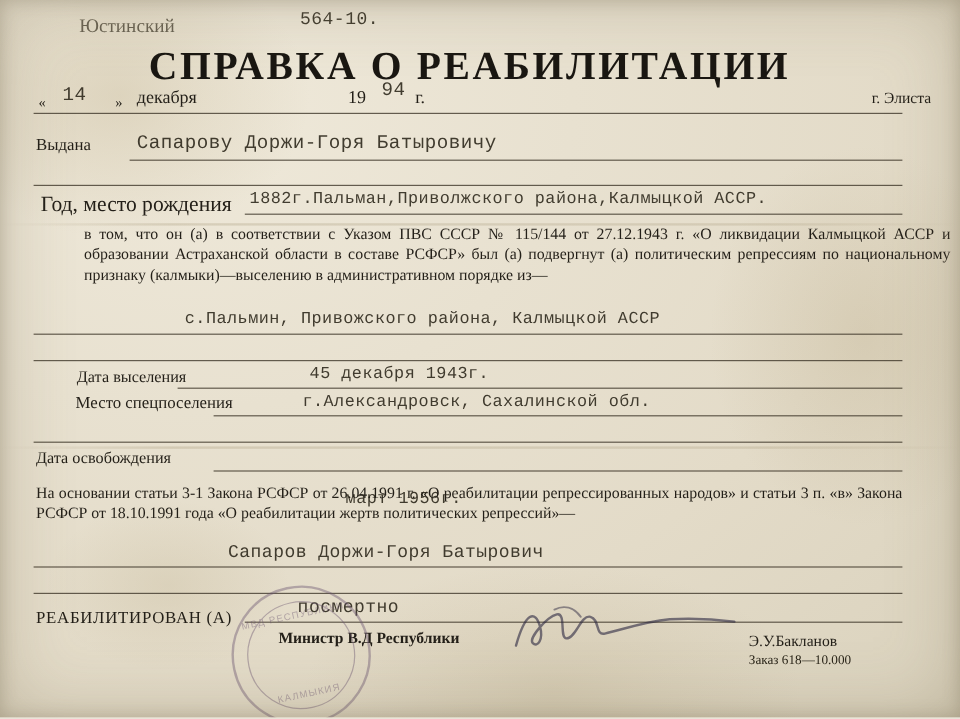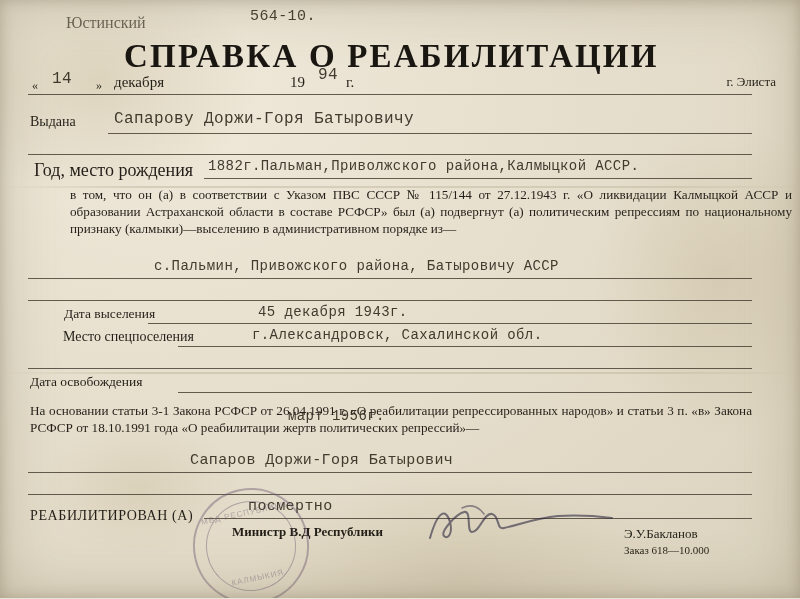--- a/index.html
+++ b/index.html
@@ -180,21 +180,21 @@
     <div class="typed" style="left:96px; top:102px; font-size:16px;">Сапарову Доржи-Горя Батыровичу</div>
     <div class="rule" style="left:90px; top:125px; width:644px;"></div>
     <div class="rule" style="left:10px; top:146px; width:724px;"></div>
 
     <div class="printed" style="left:16px; top:152px; font-size:18px;text-align:center;">Год, место рождения</div>
     <div class="typed" style="left:190px; top:150px; font-size:14px;">1882г.Пальман,Приволжского района,Калмыцкой АССР.</div>
     <div class="rule" style="left:186px; top:170px; width:548px;"></div>
 
     <div class="body-text" style="left:28px; top:178px; width:722px;margin-left:24px;">в том, что он (а) в соответствии с Указом ПВС  СССР № 115/144 от 27.12.1943 г. «О ликвидации Калмыцкой АССР и образовании Астраханской области в составе РСФСР»  был (а) подвергнут (а) политическим репрессиям по национальному   признаку (калмыки)—выселению  в  административном порядке из—</div>
 
-    <div class="typed" style="left:136px; top:250px; font-size:14px;">с.Пальмин, Привожского района, Батыровичу АССР</div>
+    <div class="typed" style="left:136px; top:250px; font-size:14px;">с.Пальмин, Привожского района, Калмыцкой АССР</div>
     <div class="rule" style="left:10px; top:270px; width:724px;"></div>
     <div class="rule" style="left:10px; top:292px; width:724px;"></div>
 
     <div class="printed" style="left:12px; top:298px; font-size:13.5px;margin-left:34px;">Дата выселения</div>
     <div class="typed" style="left:240px; top:296px; font-size:14px;">45 декабря 1943г.</div>
     <div class="rule" style="left:130px; top:315px; width:604px;"></div>
 
     <div class="printed" style="left:0; top:321px; font-size:14px;margin-left:45px;">Место спецпоселения</div>
     <div class="typed" style="left:234px; top:319px; font-size:14px;">г.Александровск, Сахалинской обл.</div>
     <div class="rule" style="left:160px; top:338px; width:574px;"></div>

